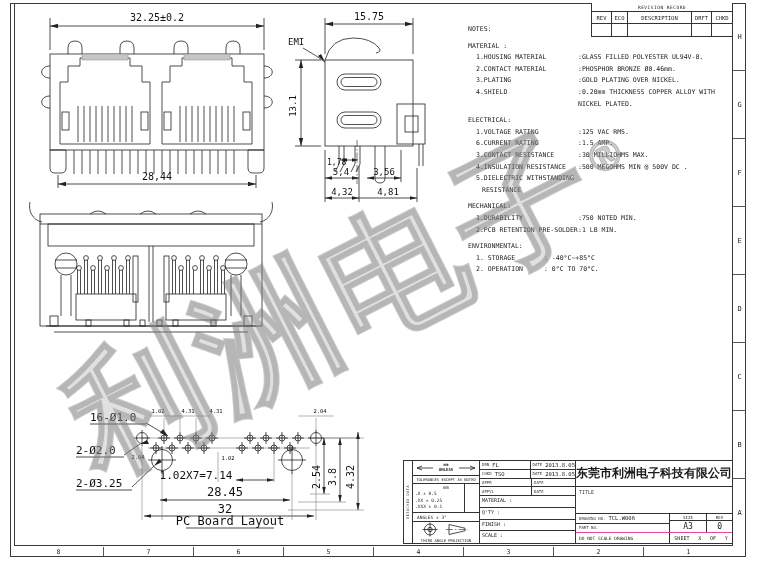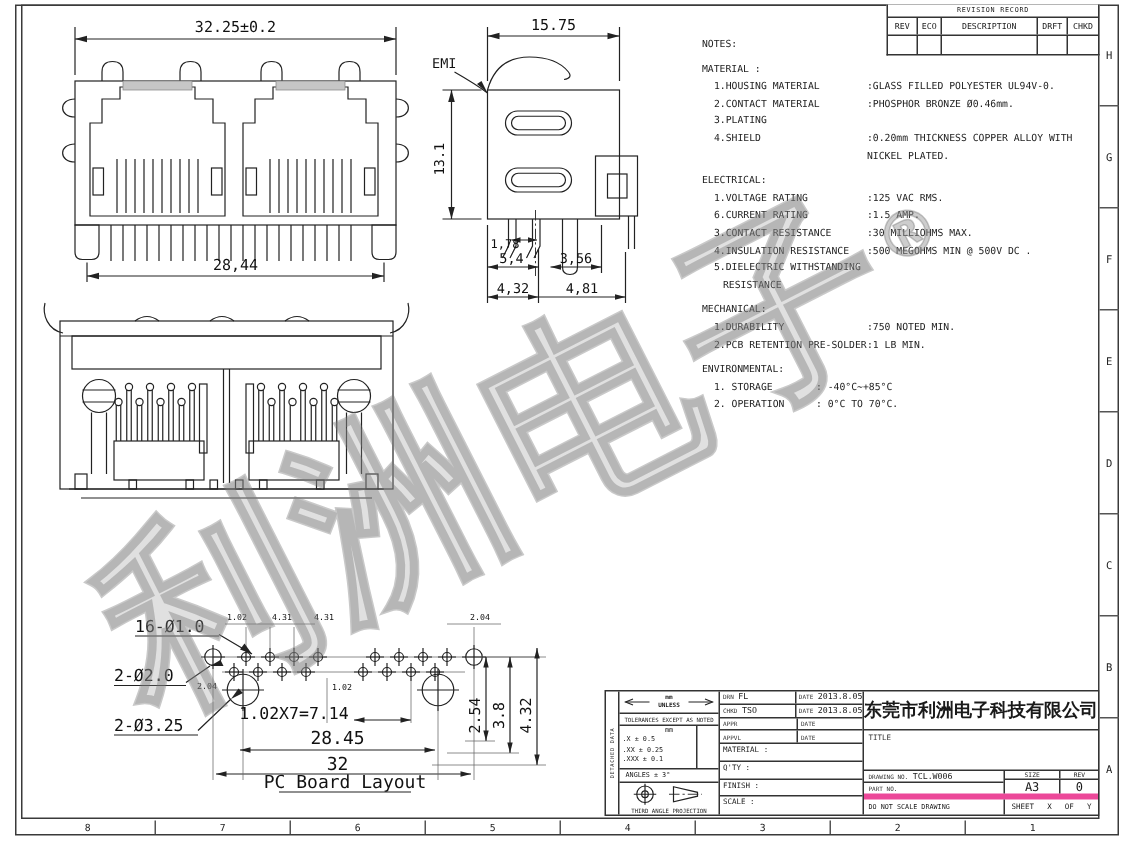--- a/index.html
+++ b/index.html
@@ -61,21 +61,21 @@
   .so-row{height:9px;display:flex;border-bottom:1px solid #333}
   .so-a{width:52px;border-right:1px solid #333;display:flex;align-items:center;gap:3px;padding-left:2px}
   .so-b{flex:1;display:flex;align-items:center;gap:3px;padding-left:2px}
   .so-role{font-size:4px;color:#333}
   .so-val{font-size:5.5px}
   .fld{height:12px;border-bottom:1px solid #333;font-size:5px;padding:1px 0 0 2px}
   .fld:last-child{border-bottom:none}
   .tb-col3{flex:1;display:flex;flex-direction:column}
   .tb-company{height:26px;display:flex;align-items:center;justify-content:center;font-size:12px;font-weight:bold;font-family:"DejaVu Sans",sans-serif;letter-spacing:0;border-bottom:1px solid #333;white-space:nowrap}
   .tb-title{height:27px;border-bottom:1px solid #333;font-size:5px;padding:2px 0 0 3px;color:#333}
-  .tb-mid{height:19px;border-bottom:4px solid #ec4899;display:flex}
+  .tb-mid{height:19px;border-bottom:1px solid #ec4899;display:flex}
   .tb-dn{width:94px;border-right:1px solid #333;display:flex;flex-direction:column}
   .tb-dn .r{flex:1;display:flex;align-items:center;gap:3px;padding-left:3px}
   .tb-dn .r:first-child{border-bottom:1px solid #333}
   .tb-dn .cap{font-size:4px;color:#333}
   .tb-dn .v{font-size:5.5px}
   .tb-sr{flex:1;display:flex;flex-direction:column}
   .tb-sr .hd{height:7px;display:flex;border-bottom:1px solid #333;font-size:4.2px}
   .tb-sr .vals{flex:1;display:flex;font-size:8px}
   .tb-sr .c1{width:60%;border-right:1px solid #333;display:flex;align-items:center;justify-content:center}
   .tb-sr .c2{flex:1;display:flex;align-items:center;justify-content:center}
@@ -378,20 +378,21 @@
   <div class="note-item">
       <span class="lbl">1.HOUSING MATERIAL</span>
       <span class="val">:GLASS FILLED POLYESTER UL94V-0.</span>
     </div>
   <div class="note-item">
       <span class="lbl">2.CONTACT MATERIAL</span>
       <span class="val">:PHOSPHOR BRONZE Ø0.46mm.</span>
     </div>
   <div class="note-item">
       <span class="lbl">3.PLATING</span>
+      <span class="val">:GOLD PLATING OVER NICKEL.</span>
     </div>
   <div class="note-item">
       <span class="lbl">4.SHIELD</span>
       <span class="val">:0.20mm THICKNESS COPPER ALLOY WITH NICKEL PLATED.</span>
     </div>
 
   <div class="sec">ELECTRICAL:</div>
   <div class="note-item">
       <span class="lbl">1.VOLTAGE RATING</span>
       <span class="val">:125 VAC RMS.</span>

